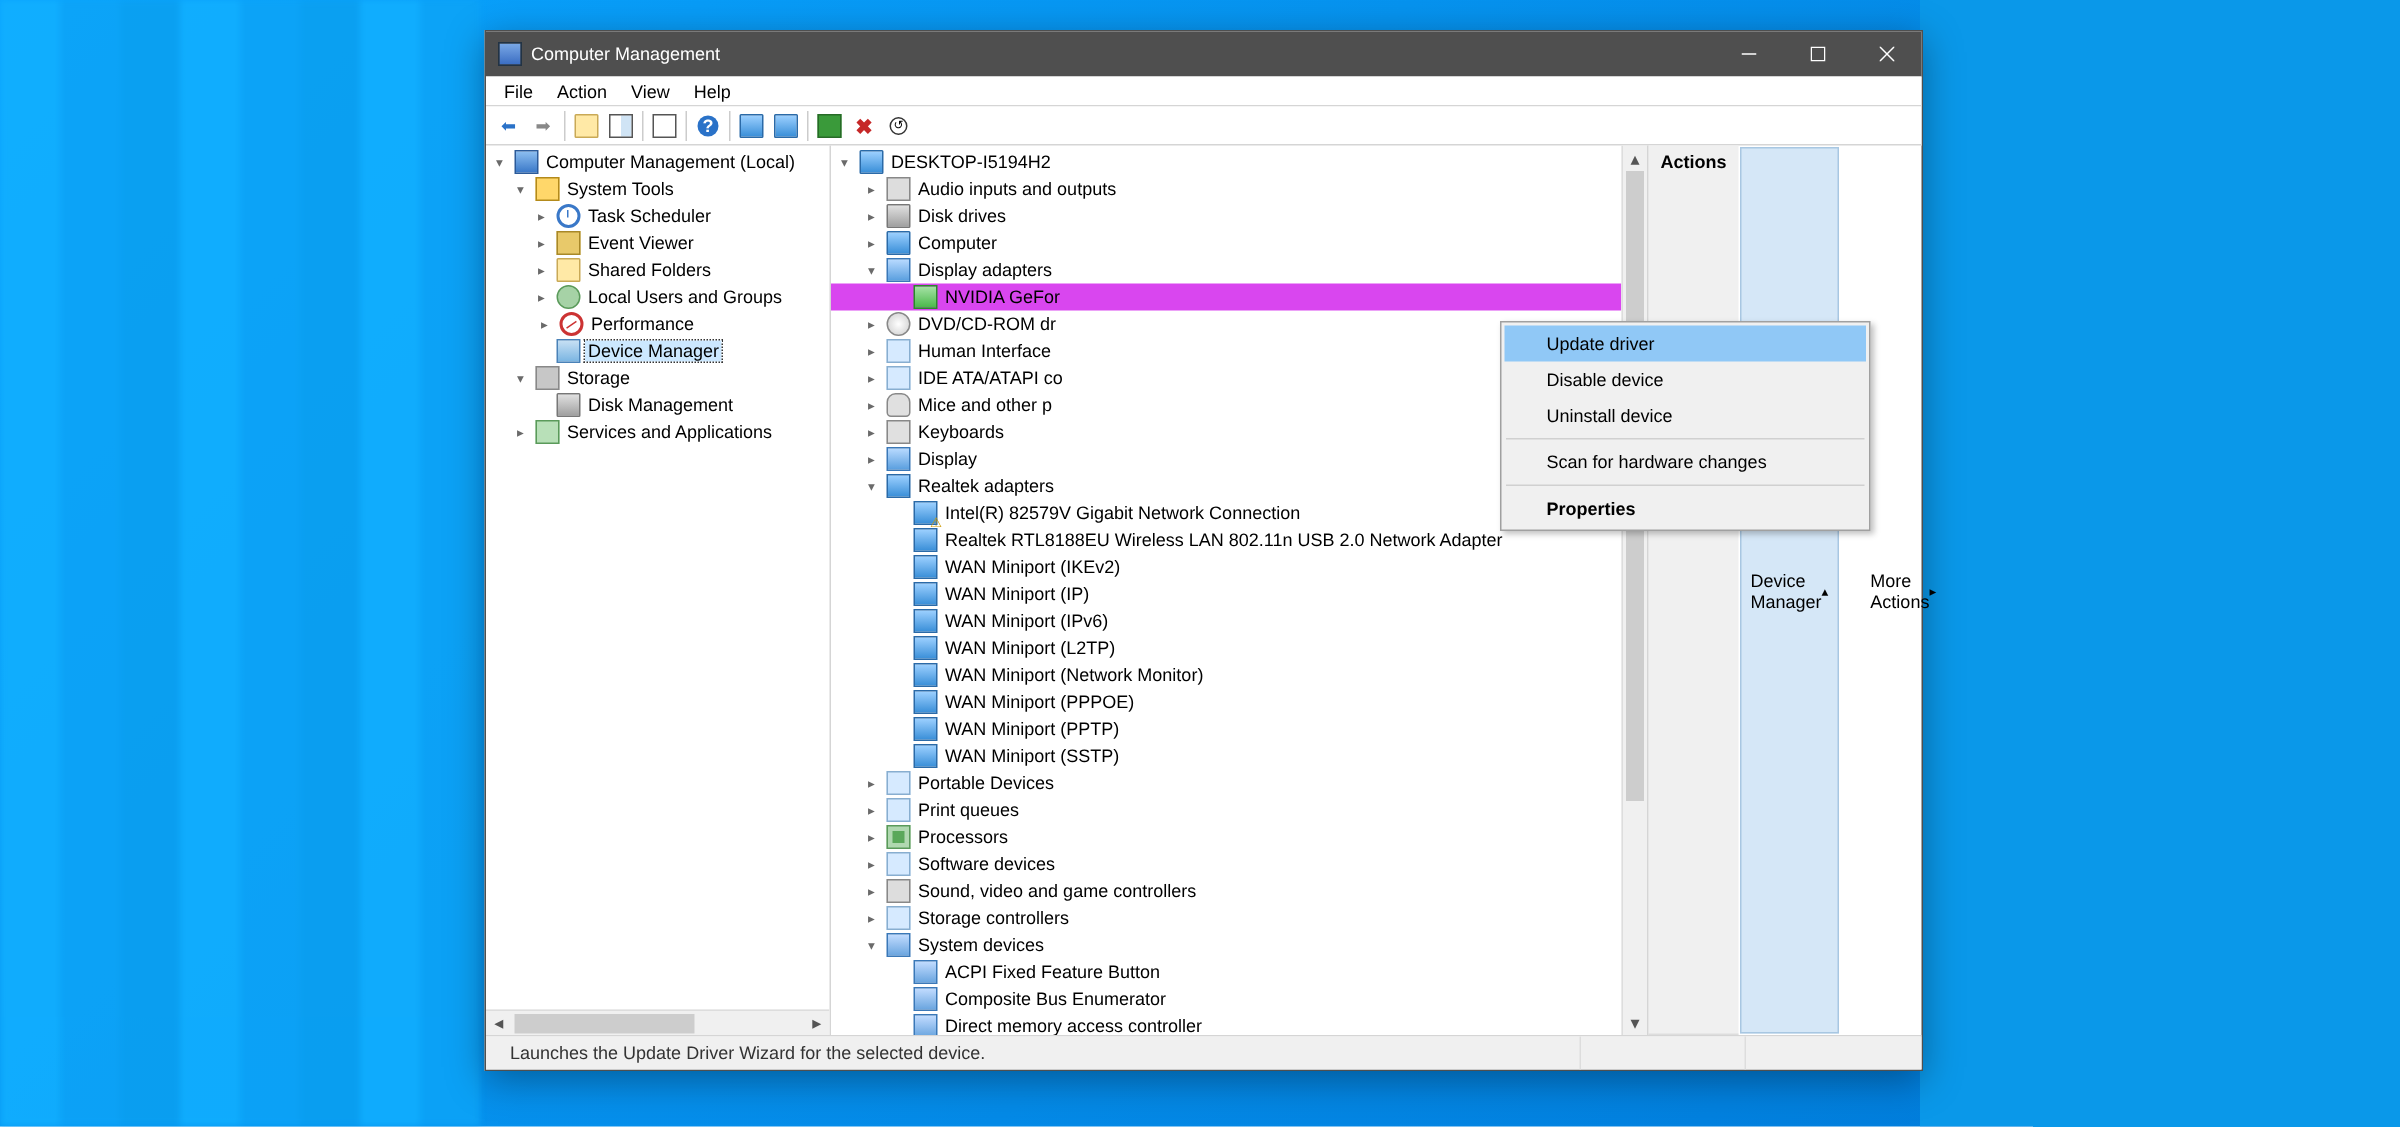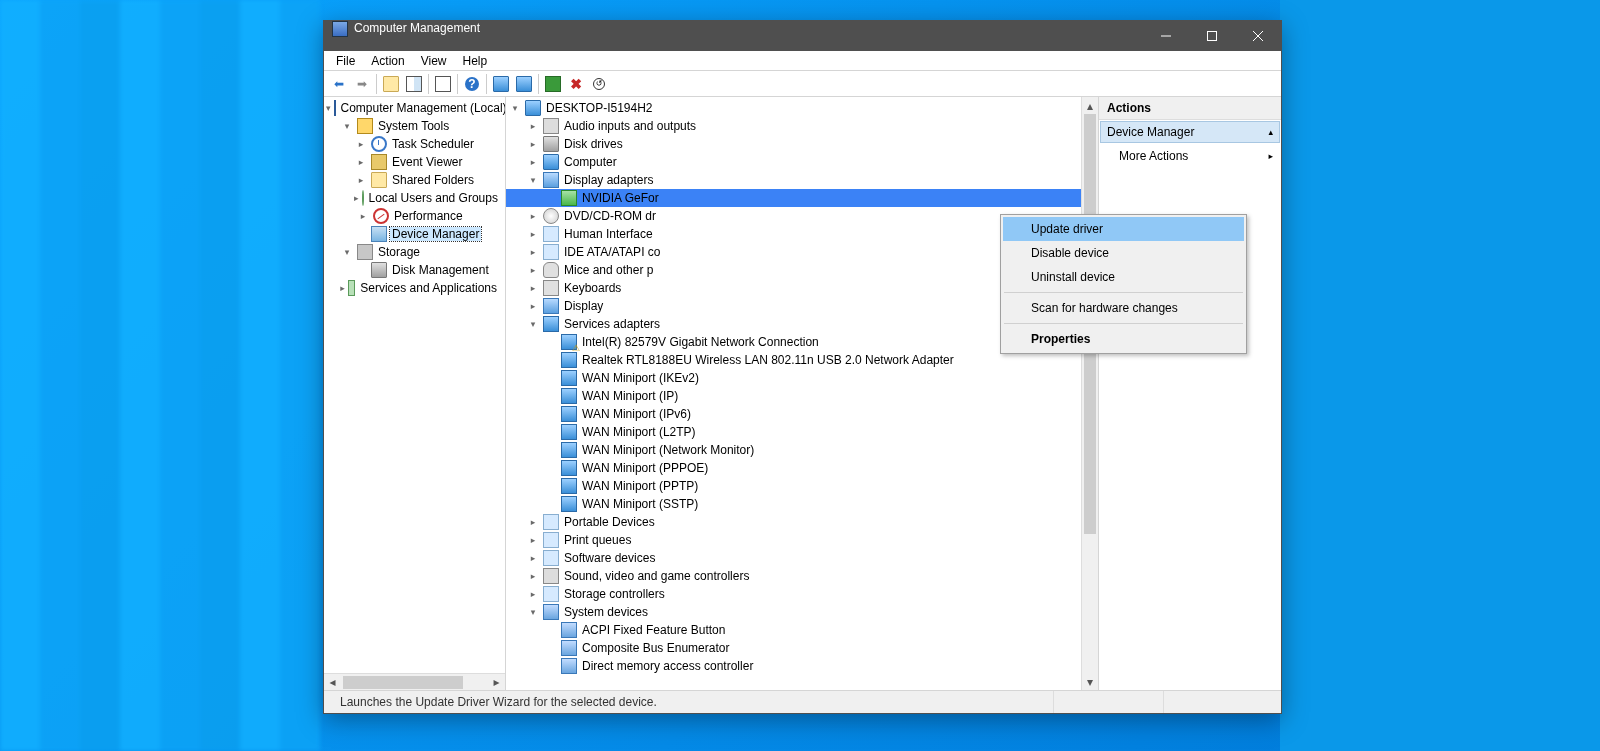--- a/index.html
+++ b/index.html
@@ -13,63 +13,63 @@
   .bluright { position:absolute; right:0; top:0; width:320px; height:751px; background:#0a98e9; }
 
   .window {
     position: absolute; left: 323px; top: 20px; width: 959px; height: 694px;
     background: #fff; border: 1px solid #4f4f4f;
     box-shadow: 0 6px 24px rgba(0,0,0,.35);
     display: flex; flex-direction: column;
   }
 
   
-  .titlebar { height: 30px; background: #4f4f4f; color: #fff; display: flex; align-items: flex-start; }
+  .titlebar { height: 30px; background: #4f4f4f; color: #fff; display: flex; align-items: center; }
   .titlebar .icon { width: 16px; height: 16px; margin: 0 6px 0 8px;
     background: linear-gradient(#7aa8e6,#3a6dc2); border:1px solid #234; }
   .titlebar .title { flex: 1; font-size: 12px; }
   .winbtns { display: flex; height: 100%; }
   .winbtn { width: 46px; display:flex; align-items:center; justify-content:center; color:#fff; }
   .winbtn svg { width:10px; height:10px; }
 
   
   .menubar { height: 20px; background:#fff; border-bottom:1px solid #d5d5d5; display:flex; align-items:center; padding:0 4px;}
   .menubar .mitem { padding: 2px 8px; cursor:default; }
 
   
   .toolbar { height: 26px; background:#fff; border-bottom:1px solid #d5d5d5; display:flex; align-items:center; padding:0 4px; gap:1px;}
   .tbtn { width:22px; height:22px; display:flex; align-items:center; justify-content:center; border:1px solid transparent;}
   .tsep { width:1px; height:20px; background:#ccc; margin:0 2px; }
   .tbtn svg, .tbtn .glyph { width:16px; height:16px; }
 
   
   .content { flex:1; display:flex; min-height:0; border-bottom:1px solid #d5d5d5; }
-  .leftpane { width:182px; border-right:1px solid #d5d5d5; overflow:hidden; position:relative; }
+  .leftpane { width:230px; border-right:1px solid #d5d5d5; overflow:hidden; position:relative; }
   .leftpane-inner { position:absolute; top:0; left:0; right:0; bottom:18px; overflow:hidden; }
   .left-hscroll { position:absolute; bottom:0; left:0; right:0; height:17px; background:#f0f0f0; border-top:1px solid #ddd; display:flex; align-items:center;}
   .left-hscroll .arrow { width:17px; height:17px; display:flex; align-items:center; justify-content:center; color:#555; }
   .left-hscroll .thumb { height:13px; background:#cdcdcd; width:120px; margin-left:2px; }
 
   .midpane { flex:1; border-right:1px solid #d5d5d5; position:relative; overflow:hidden; }
   .midpane-inner { position:absolute; top:0; left:0; right:17px; bottom:0; overflow:hidden; }
   .mid-vscroll { position:absolute; top:0; right:0; width:17px; bottom:0; background:#f0f0f0; border-left:1px solid #ddd; }
   .mid-vscroll .up,.mid-vscroll .dn{ height:17px; display:flex; align-items:center;justify-content:center;color:#555;}
   .mid-vscroll .track{ position:absolute; top:17px; bottom:17px; left:0; right:0;}
   .mid-vscroll .thumb{ position:absolute; top:0; height:420px; left:2px; right:2px; background:#cdcdcd;}
   .mid-vscroll .dn{position:absolute;bottom:0;left:0;right:0;}
 
-  .rightpane { width:182px; display:flex; flex-direction:column; }
+  .rightpane { width:182px; display:flex; flex-direction:row; }
   .rightpane .hdr { background:#f0f0f0; border-bottom:1px solid #ddd; padding:4px 8px; font-weight:600; }
   .rightpane .sub { background:#d5e7f7; border:1px solid #a8c7e2; margin:1px; padding:3px 6px; display:flex; align-items:center; justify-content:space-between;}
   .rightpane .row { padding:5px 8px 5px 20px; display:flex; align-items:center; justify-content:space-between;}
 
   
   .tree { padding: 2px 0; white-space:nowrap; }
   .trow { display:flex; align-items:center; height:18px; padding-right:6px; }
-  .trow.selected { background:#3b82f6; }
+  .trow.selected { background:#d946ef; }
   .trow .exp { width:14px; height:14px; display:flex; align-items:center; justify-content:center; color:#6a6a6a; cursor:default;}
   .trow .exp.blank::before{content:'';}
   .trow .exp.open::before{content:'▾'; font-size:9px;}
   .trow .exp.closed::before{content:'▸'; font-size:9px;}
   .trow .ticon { width:16px; height:16px; margin:0 3px; display:flex; align-items:center; justify-content:center;}
   .trow .lbl { padding:0 2px; }
   .trow.active .lbl{ background:#cce8ff; outline:1px dotted #333;}
 
   
   .ico-mgmt{background:linear-gradient(#8cbef0,#3a78c8);border:1px solid #2b5a99;}
@@ -326,21 +326,21 @@
               <span class="lbl">Keyboards</span>
             </div>
           <div class="trow" style="padding-left:20px">
               <span class="exp closed"></span>
               <span class="ticon ico-display"></span>
               <span class="lbl">Display</span>
             </div>
           <div class="trow" style="padding-left:20px">
               <span class="exp open"></span>
               <span class="ticon ico-net"></span>
-              <span class="lbl">Services adapters</span>
+              <span class="lbl">Realtek adapters</span>
             </div>
           <div class="trow" style="padding-left:38px">
               <span class="exp blank"></span>
               <span class="ticon ico-warn"></span>
               <span class="lbl">Intel(R) 82579V Gigabit Network Connection</span>
             </div>
           <div class="trow" style="padding-left:38px">
               <span class="exp blank"></span>
               <span class="ticon ico-net"></span>
               <span class="lbl">Realtek RTL8188EU Wireless LAN 802.11n USB 2.0 Network Adapter</span>
@@ -387,20 +387,25 @@
             </div>
           <div class="trow" style="padding-left:20px">
               <span class="exp closed"></span>
               <span class="ticon ico-generic"></span>
               <span class="lbl">Portable Devices</span>
             </div>
           <div class="trow" style="padding-left:20px">
               <span class="exp closed"></span>
               <span class="ticon ico-generic"></span>
               <span class="lbl">Print queues</span>
+            </div>
+          <div class="trow" style="padding-left:20px">
+              <span class="exp closed"></span>
+              <span class="ticon ico-chip"></span>
+              <span class="lbl">Processors</span>
             </div>
           <div class="trow" style="padding-left:20px">
               <span class="exp closed"></span>
               <span class="ticon ico-generic"></span>
               <span class="lbl">Software devices</span>
             </div>
           <div class="trow" style="padding-left:20px">
               <span class="exp closed"></span>
               <span class="ticon ico-audio"></span>
               <span class="lbl">Sound, video and game controllers</span>

